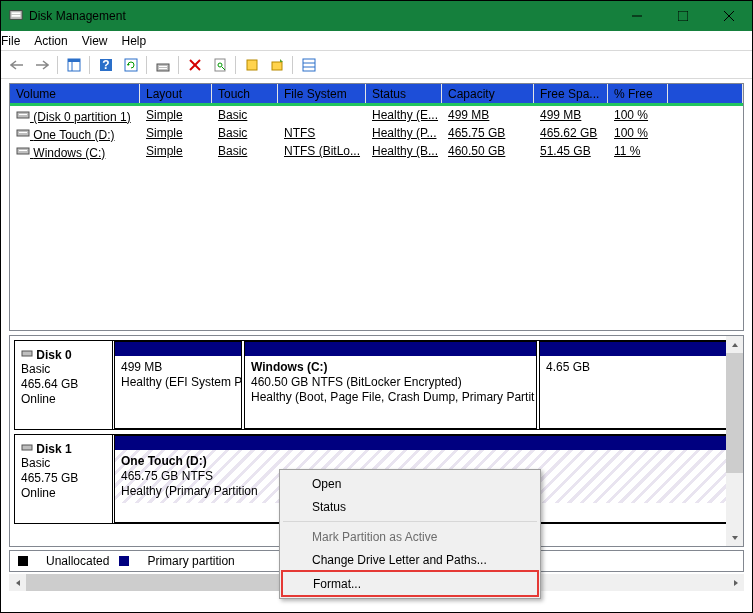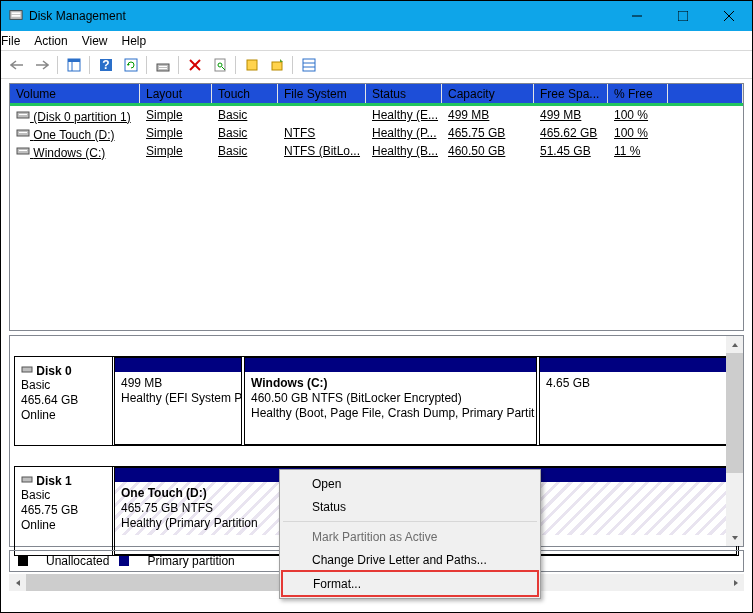--- a/index.html
+++ b/index.html
@@ -1,18 +1,18 @@
 <!DOCTYPE html>
 <html><head>
 <meta charset="utf-8">
 <style>
 * { margin: 0; padding: 0; box-sizing: border-box; font-family: "Segoe UI", Tahoma, sans-serif; font-size: 12px; }
 body { background: #fff; width: 753px; height: 613px; overflow: hidden; position: relative; border: 1px solid #000; }
 
-.titlebar { height: 30px; display: flex; align-items: center; justify-content: space-between; padding: 0 0 0 8px; background: #0ea5e9; }
+.titlebar { height: 30px; display: flex; align-items: center; justify-content: space-between; padding: 0 0 0 8px; background: #15803d; }
 .titlebar-left { display: flex; align-items: center; gap: 6px; }
 .titlebar-title { font-size: 12px; }
 .win-controls { display: flex; }
 .win-btn { width: 46px; height: 30px; display: flex; align-items: center; justify-content: center; }
 .win-btn svg { width: 10px; height: 10px; }
 
 .menubar { height: 20px; display: flex; align-items: center; gap: 14px; padding: 0 0; border-bottom: 1px solid #d9d9d9; }
 .menubar span { font-size: 12px; cursor: default; }
 
 .toolbar { height: 28px; display: flex; align-items: center; gap: 2px; padding: 0 4px; border-bottom: 1px solid #d9d9d9; }
@@ -23,21 +23,21 @@
 .vl-header { display: flex; background: #1d4ed8; border-bottom: 3px solid #22c55e; height: 22px; }
 .vl-header > div { border-right: 1px solid #e5e5e5; padding: 3px 6px; font-size: 12px; overflow: hidden; white-space: nowrap; }
 .vl-row { display: flex; height: 18px; align-items: center; }
 .vl-row > div { padding: 0 6px; overflow: hidden; white-space: nowrap; font-size: 12px; text-decoration: underline; }
 .vl-icon { width: 14px; display: inline-block; }
 
 .c0 { width: 130px; } .c1 { width: 72px; } .c2 { width: 66px; } .c3 { width: 88px; }
 .c4 { width: 76px; } .c5 { width: 92px; } .c6 { width: 74px; } .c7 { width: 60px; } .c8 { flex: 1; }
 
 .disks { margin: 4px 8px 0 8px; border: 1px solid #828790; position: relative; height: 212px; }
-.disk-row { display: flex; border: 1px solid #000; margin: 20px 4px 2px 4px; height: 90px; }
+.disk-row { display: flex; border: 1px solid #000; margin: 4px 4px 2px 4px; height: 90px; }
 .disk-label { width: 98px; border-right: 1px solid #000; padding: 6px; }
 .disk-label b { font-size: 12px; }
 .disk-label div { font-size: 12px; line-height: 15px; }
 .disk-parts { flex: 1; display: flex; }
 .part { border: 1px solid #000; margin: 0 1px; position: relative; }
 .part-head { height: 14px; background: #000080; }
 .part-body { padding: 4px 6px; font-size: 12px; line-height: 15px; overflow: hidden; white-space: nowrap; }
 .part-hatch .part-body { background: repeating-linear-gradient(135deg, #fff 0 6px, #e9e4f0 6px 9px); }
 
 .scrollbar-v { position: absolute; right: 0; top: 0; bottom: 0; width: 17px; background: #f0f0f0; display: flex; flex-direction: column; }

